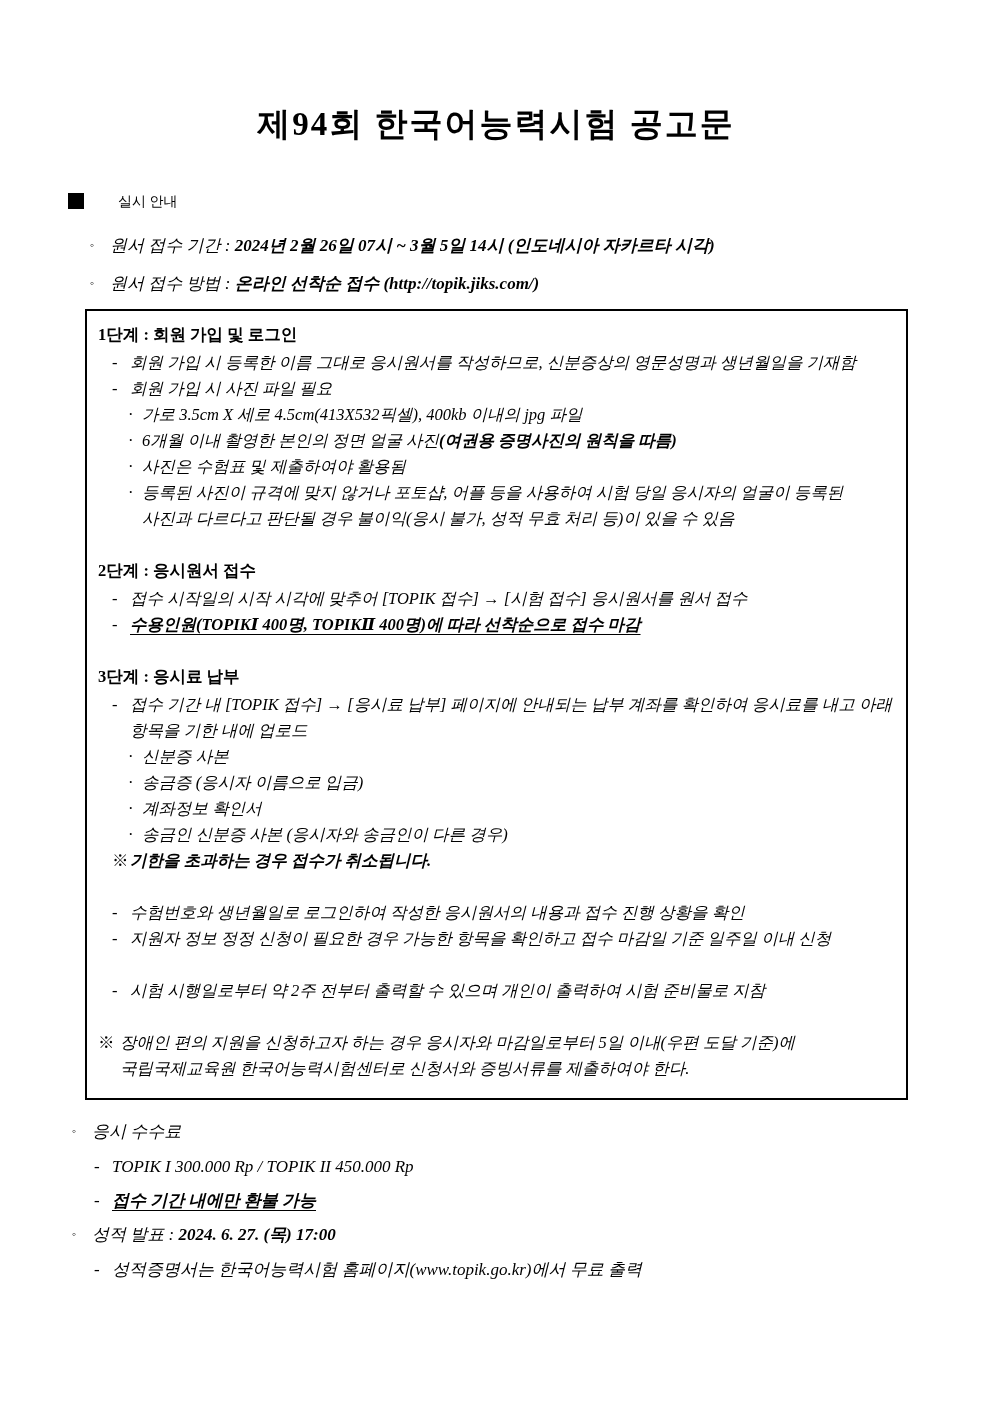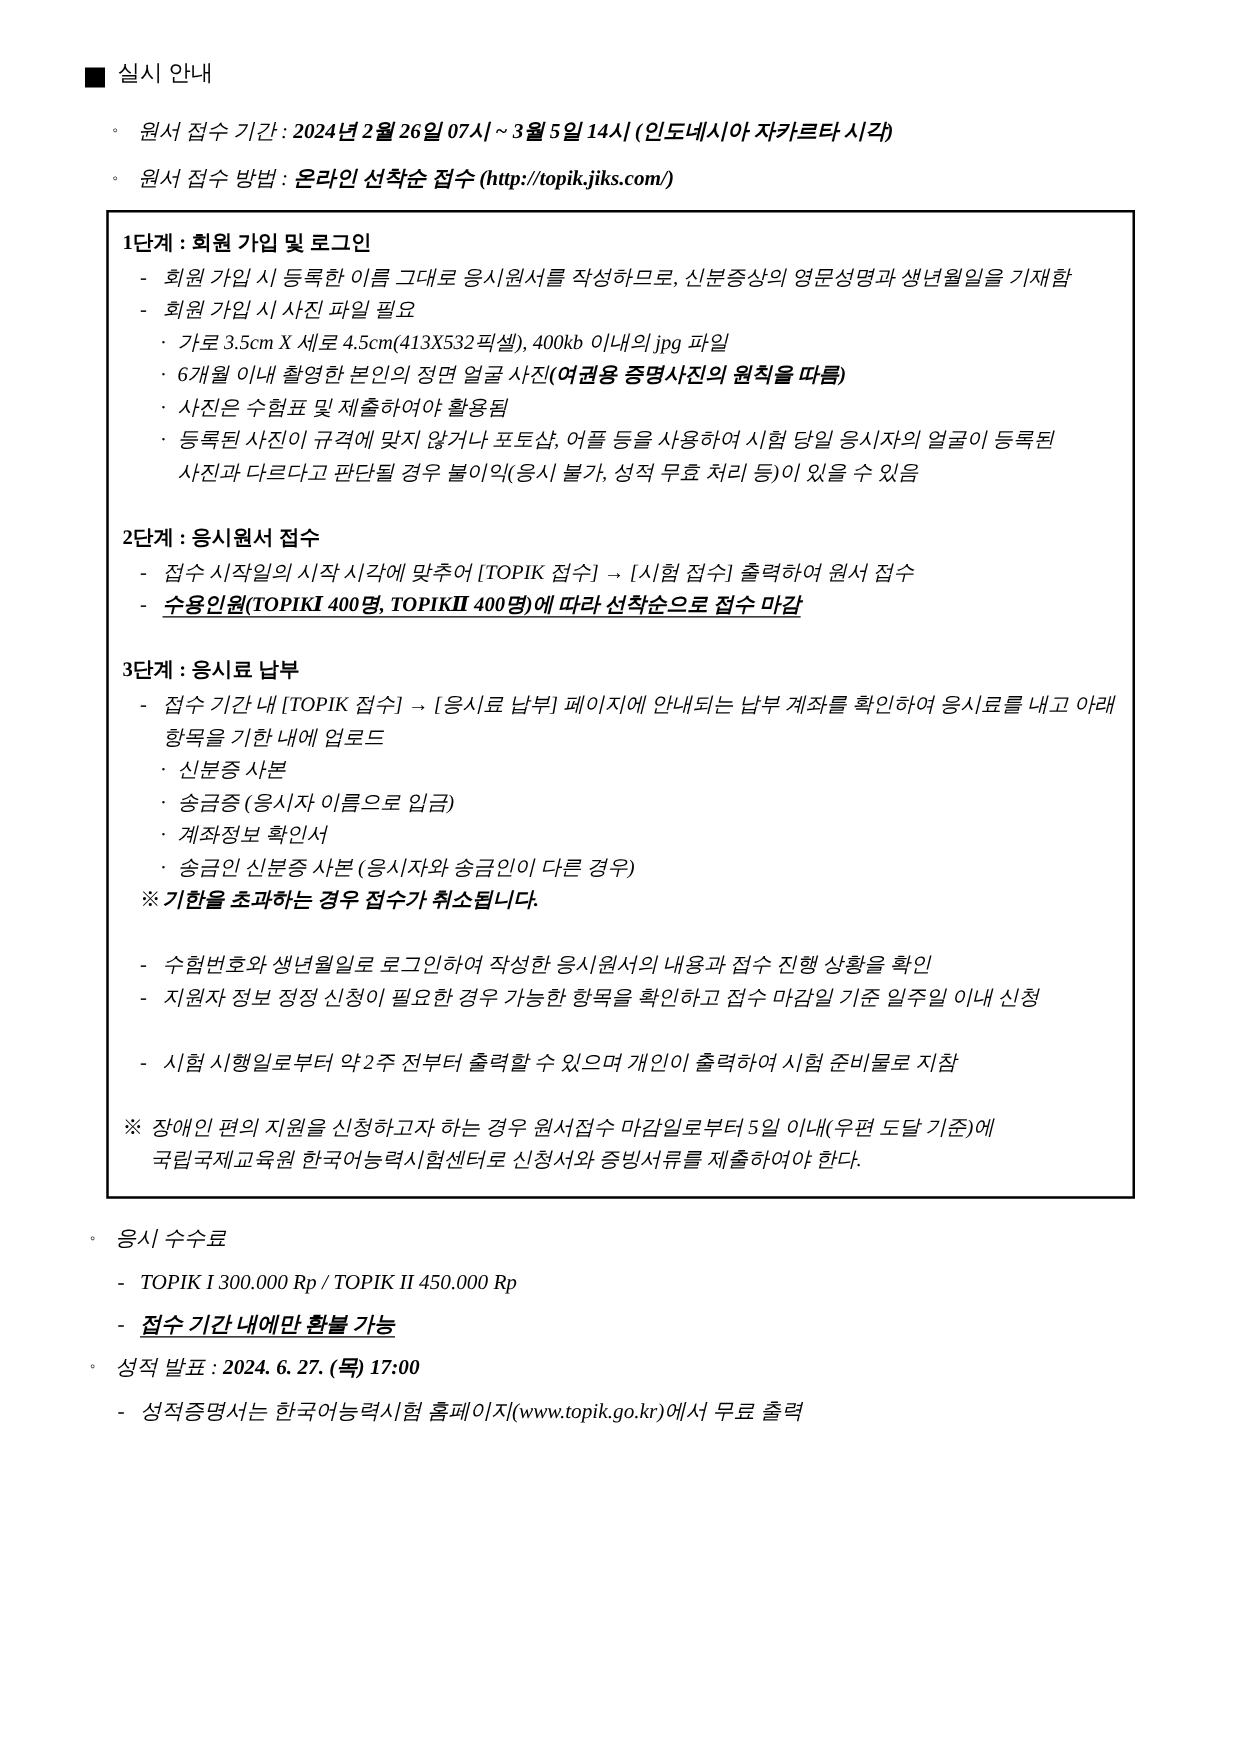--- a/index.html
+++ b/index.html
@@ -17,23 +17,24 @@
   .doc-title{
     margin:0;
     padding-top:102px;
     text-align:center;
     font-size:33px;
     font-weight:bold;
     letter-spacing:2px;
   }
   .section-header{
     margin:46px 0 0 68px;
-    font-size:18px;
+    font-size:14px;
     display:flex;
-    align-items:flex-end;
+    align-items:flex-start;
+    gap:24px;
   }
   .sq{
     display:inline-block;
     width:16px;height:16px;
     background:#000;
     margin-right:10px;
     flex:0 0 16px;
   }
   
   .ln{
@@ -75,20 +76,21 @@
   .outro{margin:20px 0 0 72px;width:850px;}
   .outro .ln{margin-bottom:10px;line-height:24px;}
   .outro .i0{padding-left:0;}
   .outro .i1{padding-left:22px;}
 </style>
 </head>
 <body>
 
 <div class="page">
 
+  <h1 class="doc-title">제94회 한국어능력시험 공고문</h1>
 
   <div class="section-header">
     <span class="sq"></span>
     <span>실시 안내</span>
   </div>
 
   <div class="intro" id="intro-lines">
       <div class="ln i0">
         <span class="mk mk-circ">◦</span>
         <span class="tx"><span class="">원서 접수 기간 : </span><span class="b ">2024년 2월 26일 07시 ~ 3월 5일 14시 (인도네시아 자카르타 시각)</span></span>
@@ -124,21 +126,21 @@
         </div>
         <div class="ln i2">
           <span class="mk">·</span>
           <span class="tx"><span class="">등록된 사진이 규격에 맞지 않거나 포토샵, 어플 등을 사용하여 시험 당일 응시자의 얼굴이 등록된 사진과 다르다고 판단될 경우 불이익(응시 불가, 성적 무효 처리 등)이 있을 수 있음</span></span>
         </div>
       </div>
       <div class="step">
         <div class="step-heading">2단계 : 응시원서 접수</div>
         <div class="ln i1">
           <span class="mk">-</span>
-          <span class="tx"><span class="">접수 시작일의 시작 시각에 맞추어 [TOPIK 접수] → [시험 접수] 출력하여 원서 접수</span></span>
+          <span class="tx"><span class="">접수 시작일의 시작 시각에 맞추어 [TOPIK 접수] → [시험 접수] 응시원서를 원서 접수</span></span>
         </div>
         <div class="ln i1">
           <span class="mk">-</span>
           <span class="tx"><span class="b u">수용인원(TOPIKⅠ 400명, TOPIKⅡ 400명)에 따라 선착순으로 접수 마감</span></span>
         </div>
       </div>
       <div class="step">
         <div class="step-heading">3단계 : 응시료 납부</div>
         <div class="ln i1">
           <span class="mk">-</span>
@@ -176,21 +178,21 @@
         </div>
       </div>
       <div class="step">
         <div class="ln i1">
           <span class="mk">-</span>
           <span class="tx"><span class="">시험 시행일로부터 약 2주 전부터 출력할 수 있으며 개인이 출력하여 시험 준비물로 지참</span></span>
         </div>
       </div>
       <div class="ln i0 box-footnote">
         <span class="mk">※</span>
-        <span class="tx"><span class="">장애인 편의 지원을 신청하고자 하는 경우 원서접수 마감일로부터 5일 이내(우편 도달 기준)에 국립국제교육원 한국어능력시험센터로 신청서와 증빙서류를 제출하여야 한다.</span></span>
+        <span class="tx"><span class="">장애인 편의 지원을 신청하고자 하는 경우 응시자와 마감일로부터 5일 이내(우편 도달 기준)에 국립국제교육원 한국어능력시험센터로 신청서와 증빙서류를 제출하여야 한다.</span></span>
       </div>
     </div>
 
   <div class="outro" id="outro-lines">
       <div class="ln i0">
         <span class="mk mk-circ">◦</span>
         <span class="tx"><span class="">응시 수수료</span></span>
       </div>
       <div class="ln i1">
         <span class="mk">-</span>

